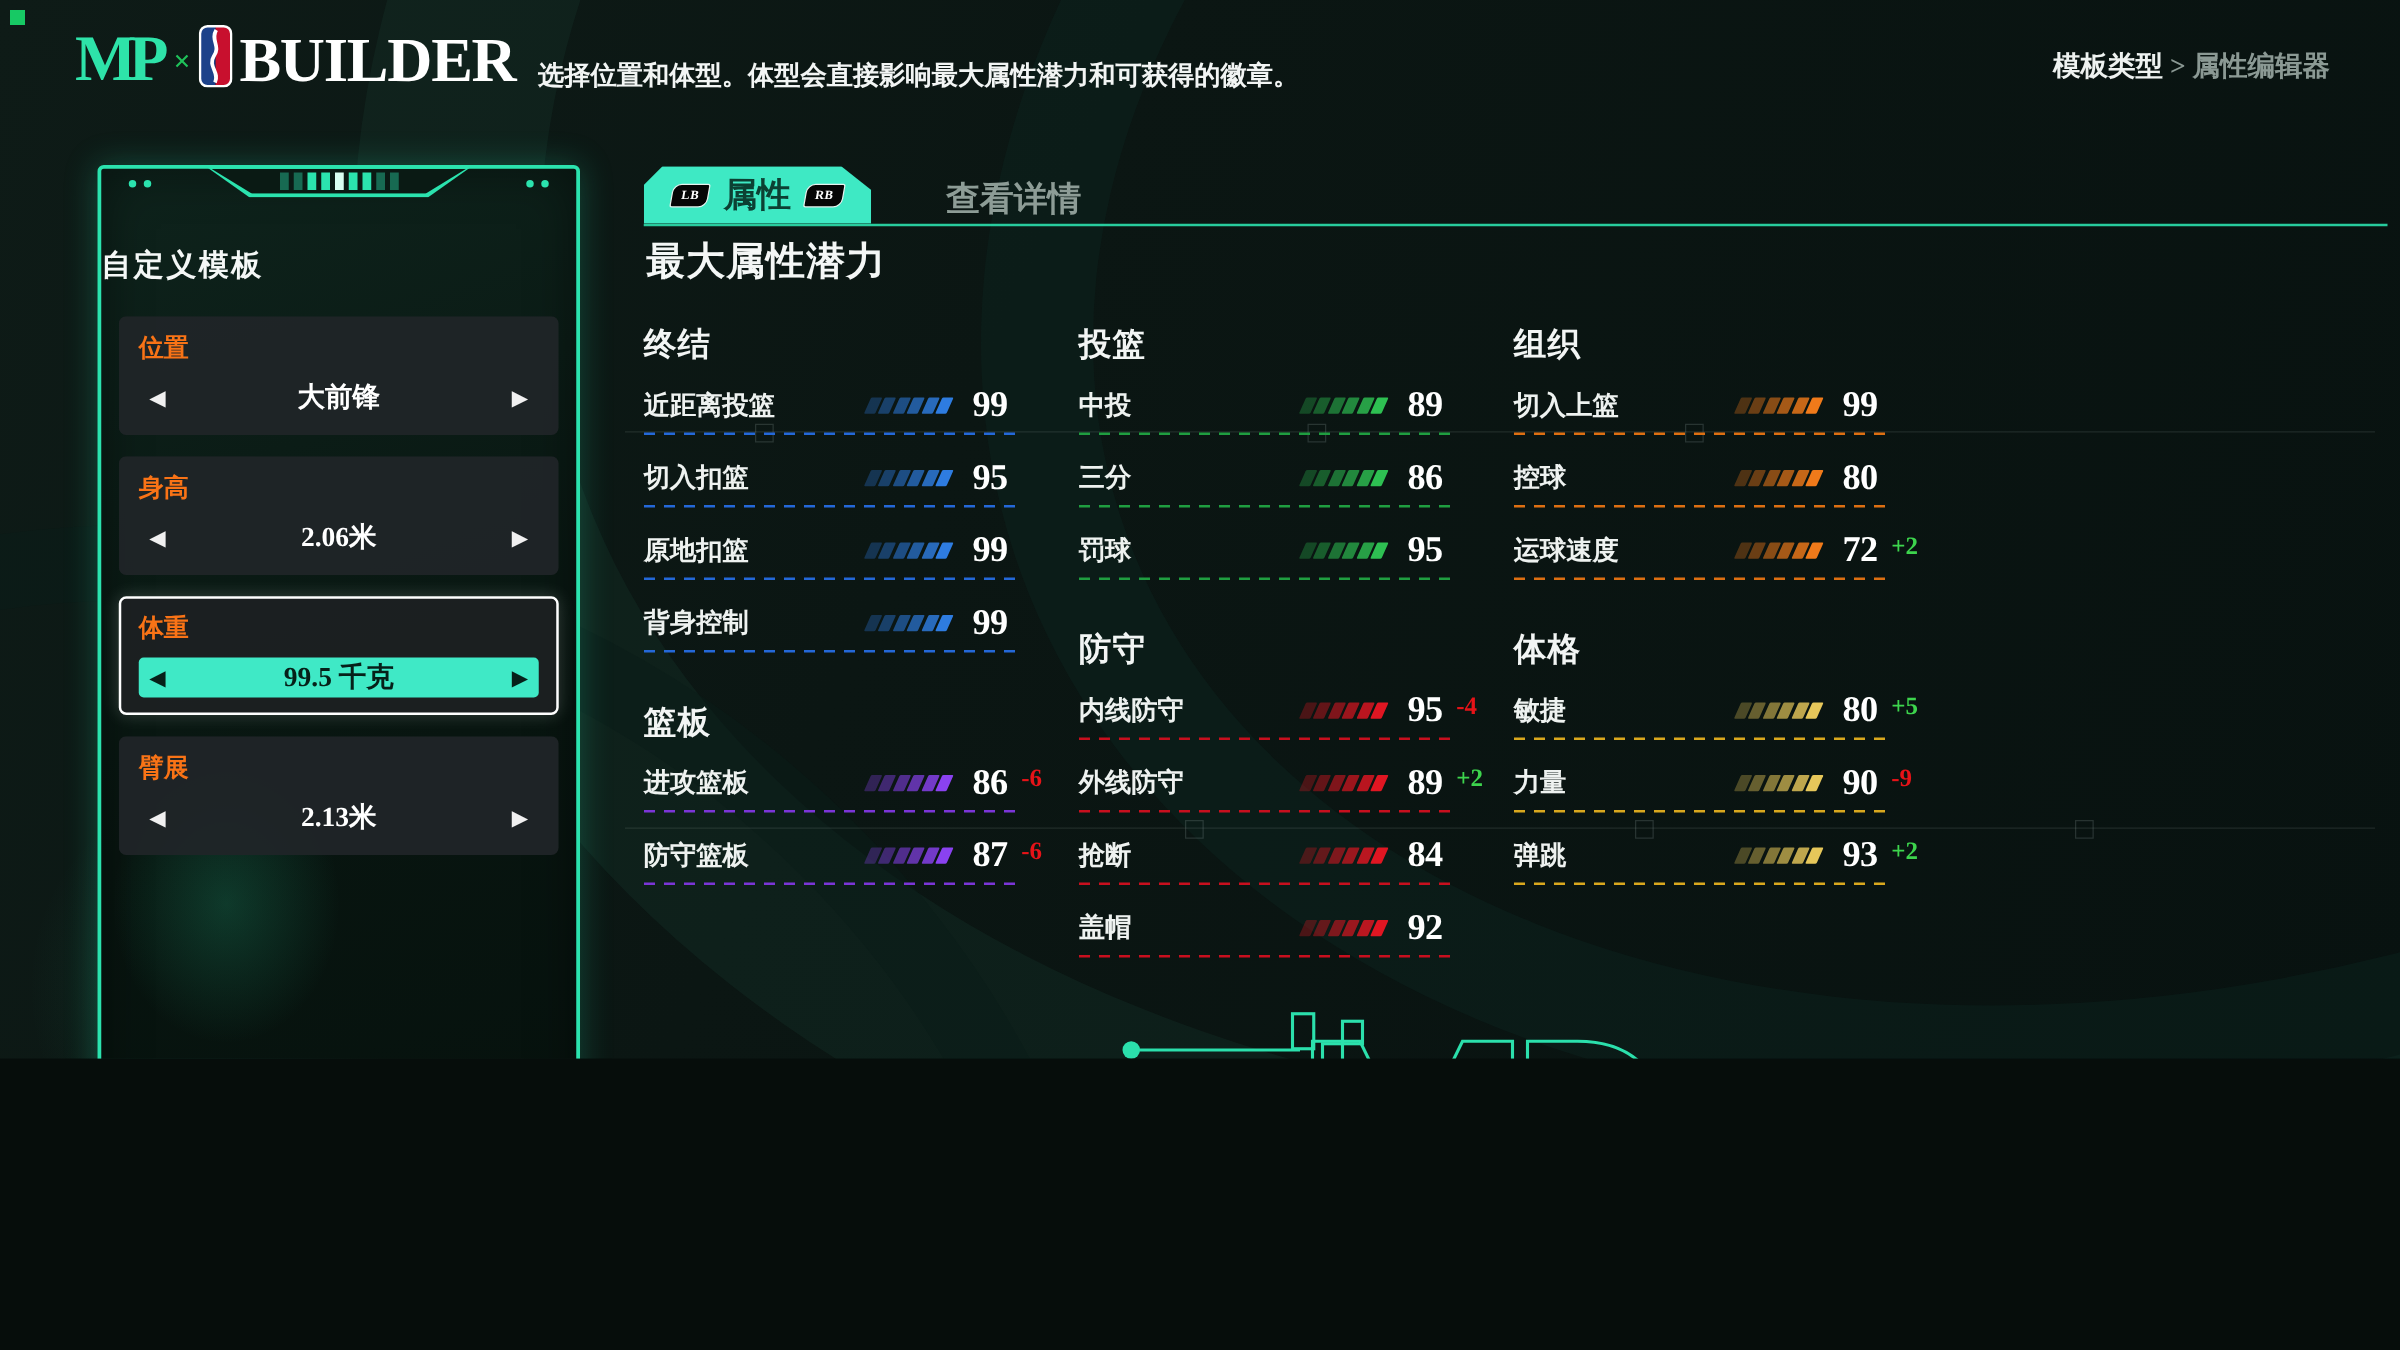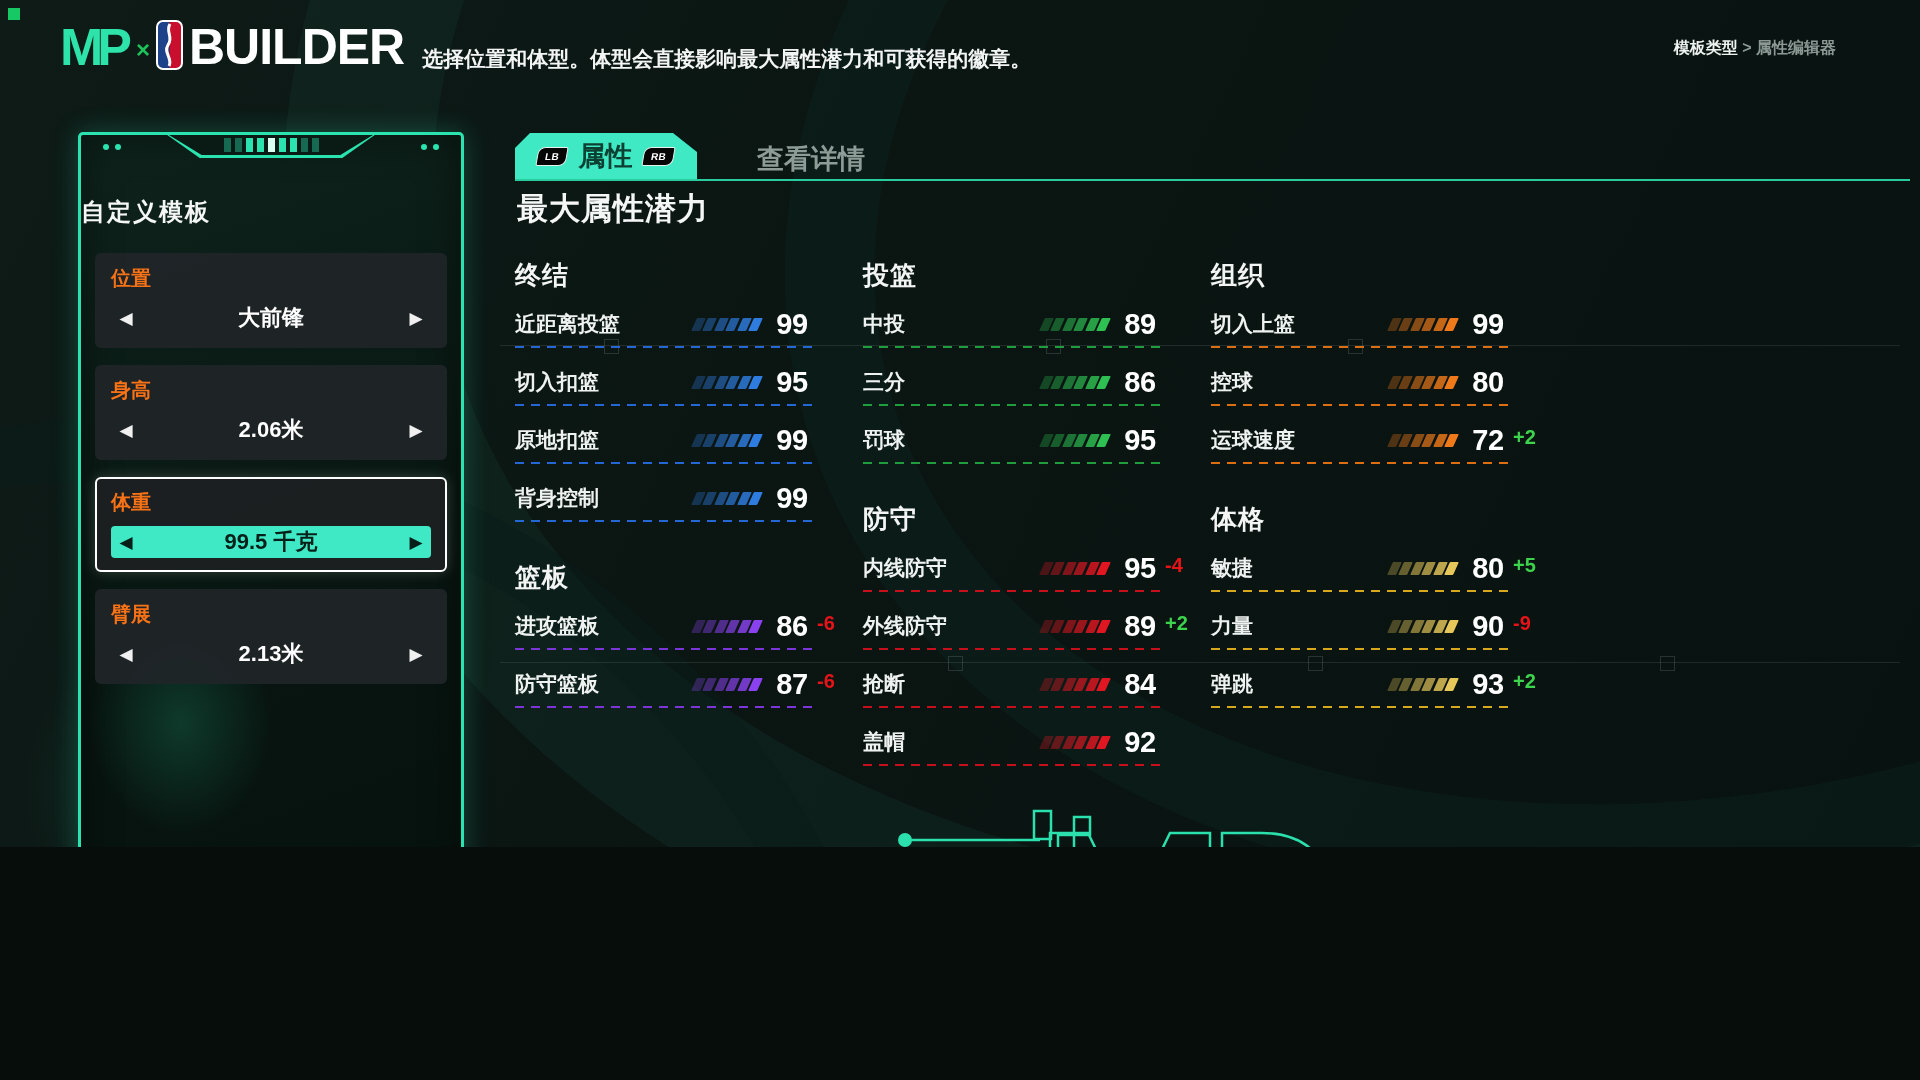--- a/index.html
+++ b/index.html
@@ -1,38 +1,38 @@
 <!DOCTYPE html>
 <html><head>
 <meta charset="utf-8">
 <style>
   html,body{margin:0;padding:0;background:#060d0b;}
   .screen{position:relative;width:1920px;height:847px;overflow:hidden;
-    font-family:Liberation Sans, sans-serif;
+    font-family:Liberation Serif, serif;
     background:linear-gradient(115deg,#0e1b17 0%,#0b1613 40%,#081210 100%);color:#fff;}
   
   .arc{position:absolute;border-radius:50%;pointer-events:none;}
   .arc1{width:2600px;height:1700px;border:150px solid rgba(22,56,46,.30);top:-980px;left:260px;transform:rotate(-14deg);}
   .arc2{width:1900px;height:1300px;border:90px solid rgba(14,40,33,.38);top:-620px;left:760px;transform:rotate(-18deg);}
   .arc3{width:1500px;height:1500px;border:60px solid rgba(10,28,23,.5);top:420px;left:-700px;}
   .glow-bl{position:absolute;left:-40px;top:560px;width:420px;height:460px;pointer-events:none;
     background:radial-gradient(closest-side,rgba(46,227,168,.13),transparent 70%);}
   .faint-line{position:absolute;height:1px;background:rgba(150,170,162,.16);}
   .faint-sq{position:absolute;width:13px;height:13px;border:1px solid rgba(150,170,162,.22);background:transparent;}
   .corner-square{position:absolute;left:8px;top:8px;width:12px;height:12px;background:#17c964;}
 
   
   .header{position:absolute;left:60px;top:20px;display:flex;align-items:center;}
   .logo{display:flex;align-items:center;}
   .logo .mp{font-size:52px;font-weight:900;color:#2ee3a9;letter-spacing:-6px;line-height:1;}
   .logo .xmark{font-size:24px;font-weight:900;color:#1fc25a;margin:6px 4px 0 10px;}
   .logo .nba{margin:0 6px 0 2px;}
   .logo .builder{font-size:50px;font-weight:900;color:#fff;letter-spacing:-1px;line-height:1;}
   .subtitle{margin-left:18px;margin-top:24px;font-size:21px;font-weight:700;color:#f2f5f4;}
-  .breadcrumb{position:absolute;right:84px;top:38px;font-size:16px;font-weight:700;}
+  .breadcrumb{position:absolute;right:56px;top:38px;font-size:22px;font-weight:700;}
   .breadcrumb .bc-parent{color:#eef2f0;}
   .breadcrumb .bc-sep,.breadcrumb .bc-current{color:#8b9994;}
 
   
   .panel{position:absolute;left:78px;top:132px;width:380px;height:868px;
     border:3px solid #2be3ae;border-radius:5px;
     background:linear-gradient(160deg,#0e231c 0%,#081510 55%,#06110d 100%);
     box-shadow:0 0 26px rgba(43,227,174,.25), inset 0 0 40px rgba(0,0,0,.45);}
   .panel-glow{position:absolute;left:-30px;bottom:120px;width:260px;height:320px;
     background:radial-gradient(closest-side,rgba(46,227,168,.18),transparent 70%);pointer-events:none;}

